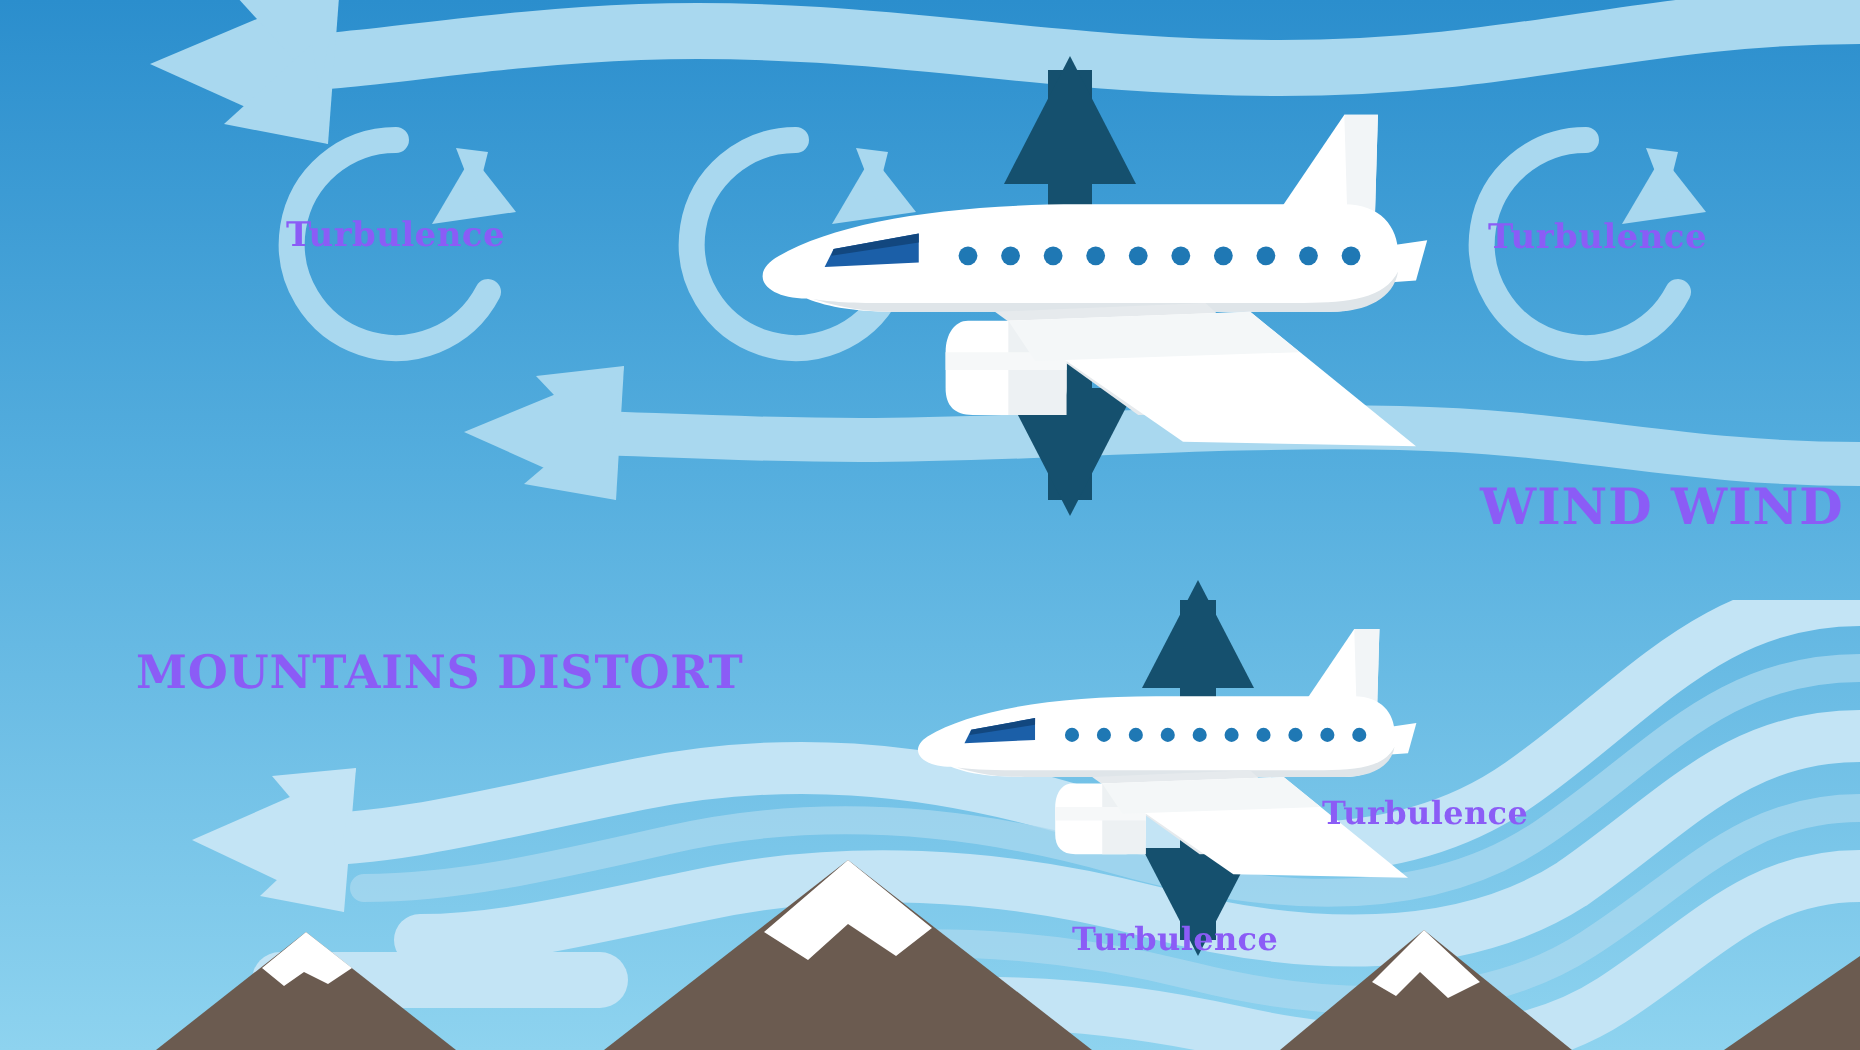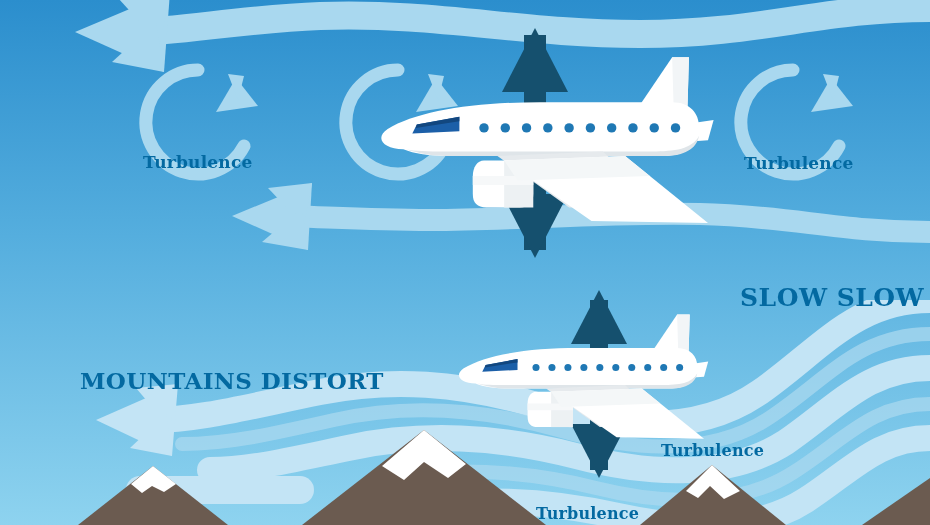--- a/index.html
+++ b/index.html
@@ -17,37 +17,36 @@
   #scene {
     position: absolute;
     inset: 0;
     width: 930px;
     height: 525px;
   }
   .label {
     position: absolute;
     font-family: "DejaVu Serif", "Liberation Serif", serif;
     font-weight: bold;
-    color: #0369a1;
+    color: #8b5cf6;
     white-space: nowrap;
     letter-spacing: 0.2px;
     line-height: 1.15;
-    margin-top: 44px;
   }
   .label-turb-top-left   { left: 143px; top: 109px; font-size: 17px; }
   .label-turb-top-right  { left: 744px; top: 110px; font-size: 17px; }
   .label-turb-mid-right  { left: 661px; top: 398px; font-size: 16px; }
   .label-turb-bottom     { left: 536px; top: 461px; font-size: 16px; }
   .label-slow-wind {
     left: 740px; top: 240px;
     font-size: 25px;
     letter-spacing: 0.5px;
   }
   .label-mountains {
-    left: 80px; top: 324px;
+    left: 68px; top: 324px;
     font-size: 23px;
     text-align: center;
     width: 262px;
     letter-spacing: 0.4px;
   }
   .label-mountains .line2 { display: block; }
 </style>
 </head>
 <body>
 
@@ -242,21 +241,21 @@
     <g transform="translate(452,333) scale(0.84)">
       <use href="#airplane"></use>
     </g>
 
   </svg>
 
   <div class="label label-turb-top-left">Turbulence</div>
 
   <div class="label label-turb-top-right">Turbulence</div>
 
-  <div class="label label-slow-wind">SLOW SLOW</div>
+  <div class="label label-slow-wind">WIND WIND</div>
 
   <div class="label label-mountains">
     <span>MOUNTAINS DISTORT</span>
   </div>
 
   <div class="label label-turb-mid-right">Turbulence</div>
 
   <div class="label label-turb-bottom">Turbulence</div>
 
 </div>

